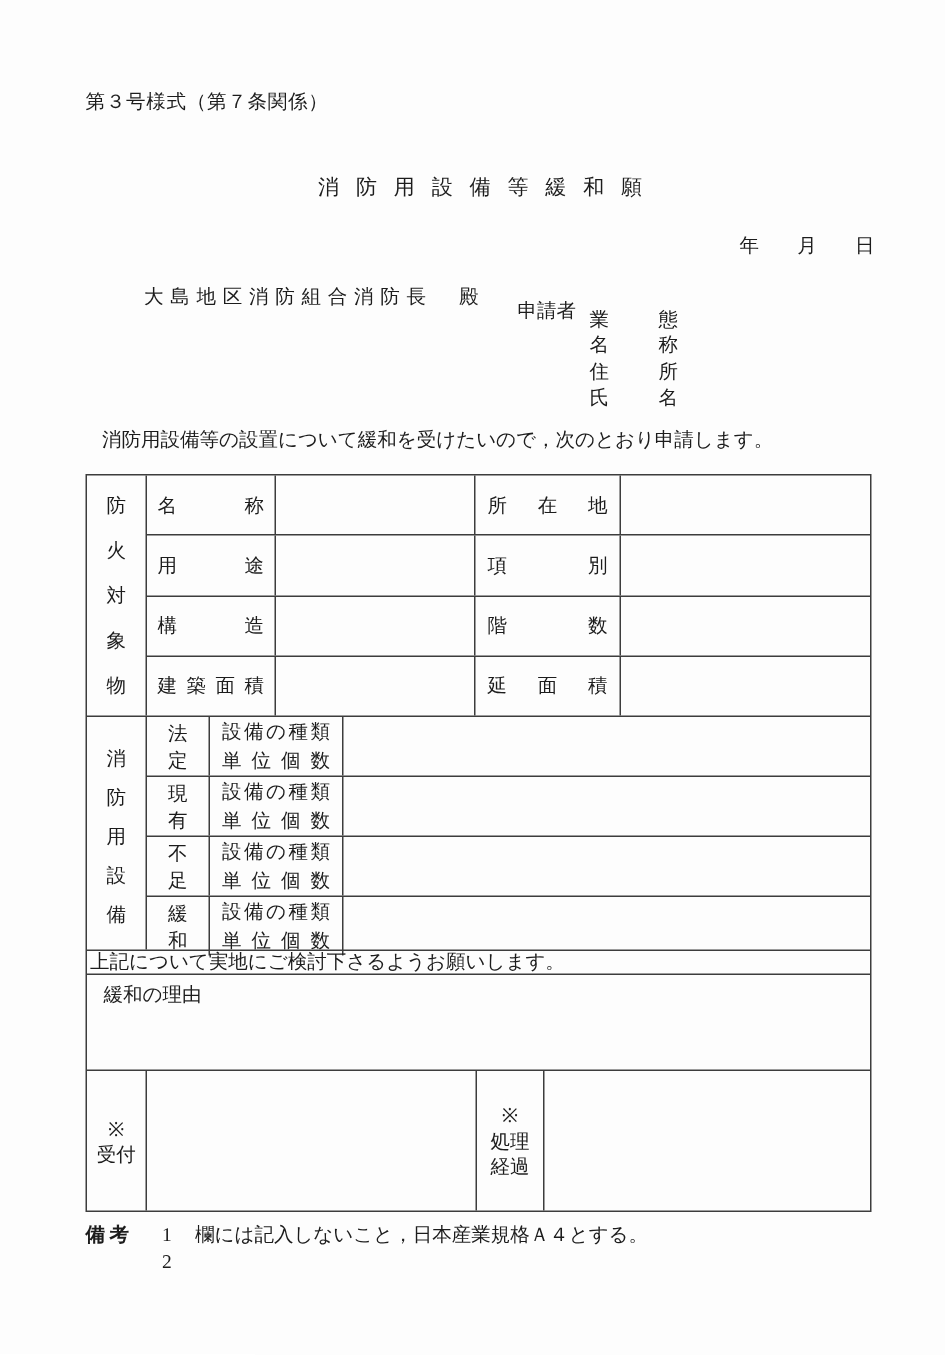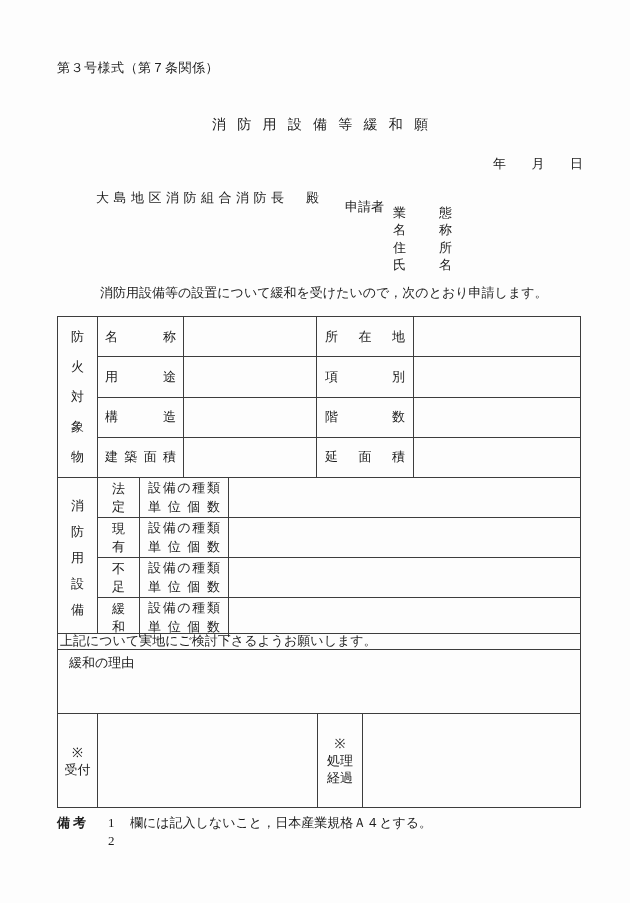--- a/index.html
+++ b/index.html
@@ -22,21 +22,21 @@
   .dist{display:flex;justify-content:space-between;}
   .dist.v{flex-direction:column;align-items:center;}
 
   .form-no{left:57px;top:59px;font-size:13px;letter-spacing:0.5px;}
   .title{left:212px;top:116px;width:216px;font-size:14px;}
   .dateline{left:493px;top:155px;width:90px;}
   .addressee{left:59px;top:189px;letter-spacing:4.5px;margin-left:37px;}
   .applicant-label{left:345px;top:198px;}
   .applicant-fields{left:393px;top:204px;width:59px;}
   .applicant-fields .af{height:17.5px;align-items:center;}
-  .intro{left:68px;top:284px;margin-left:32px;}
+  .intro{left:68px;top:284px;}
 
   
   .form-table{
     left:57px;top:316px;width:524px;height:492px;
     border:1px solid var(--ln);
     display:flex;flex-direction:column;
     box-sizing:border-box;
   }
   .form-table *{box-sizing:border-box;}
   .sec{display:flex;border-bottom:1px solid var(--ln);}

